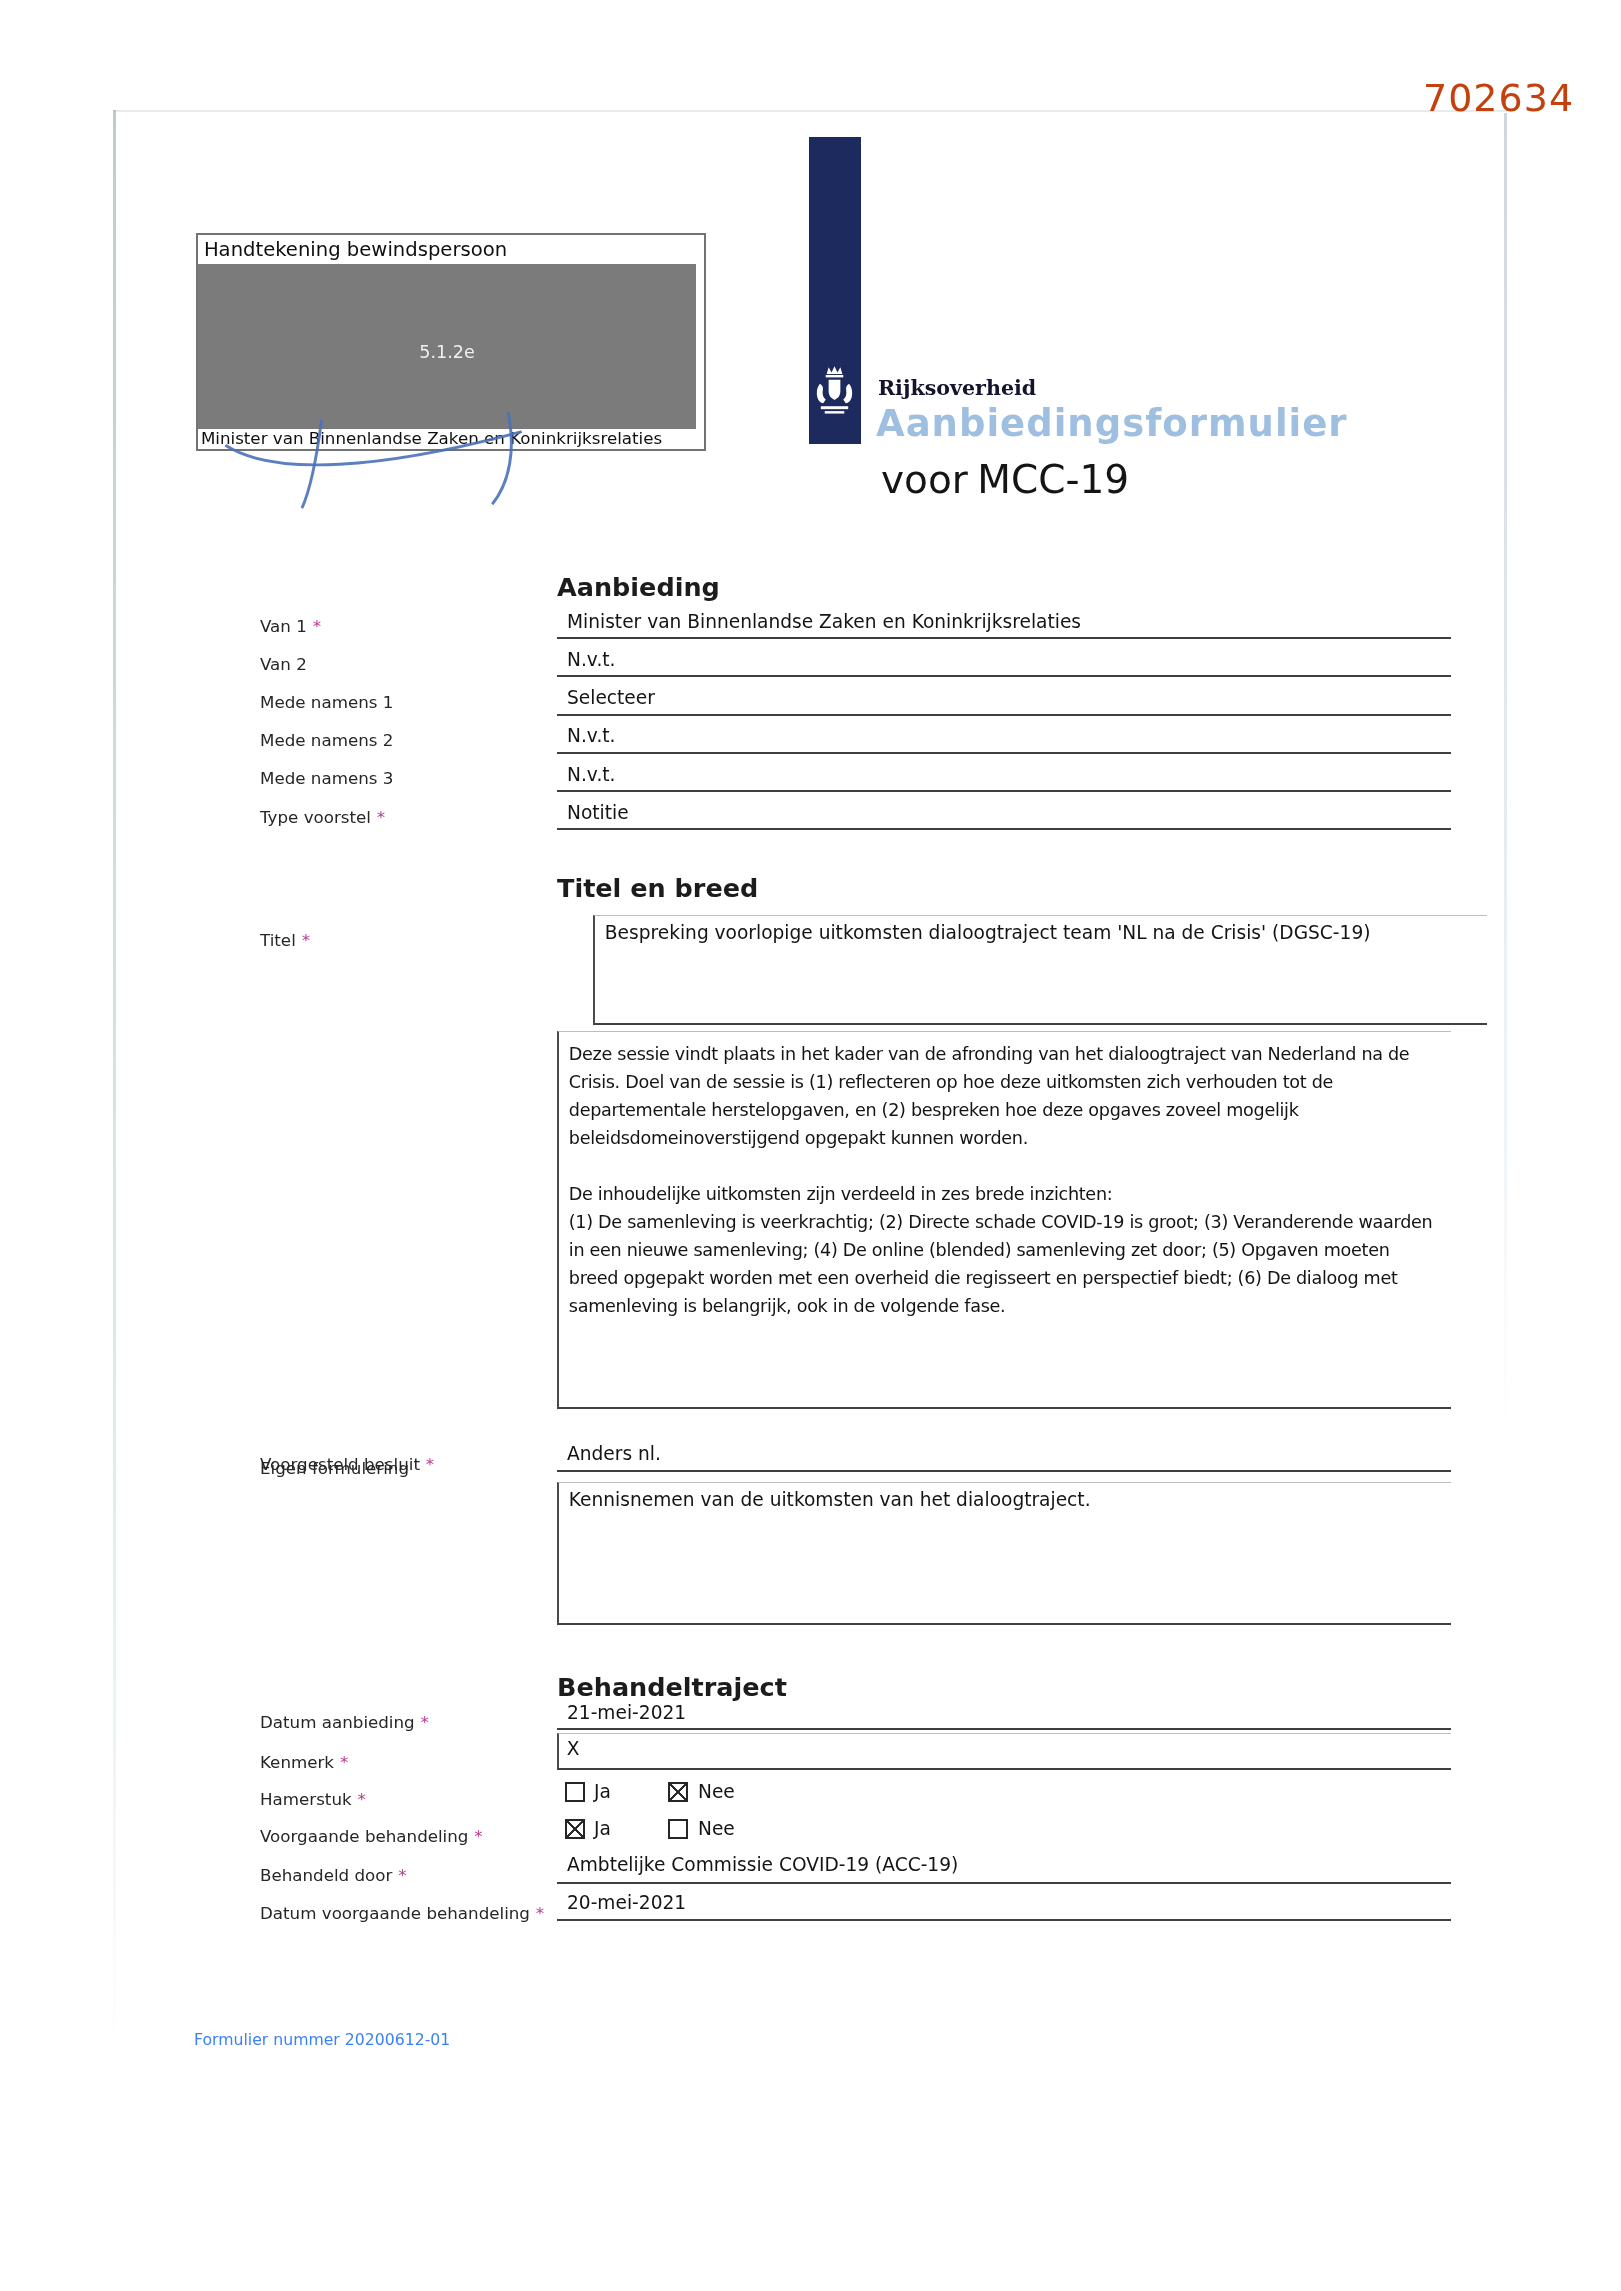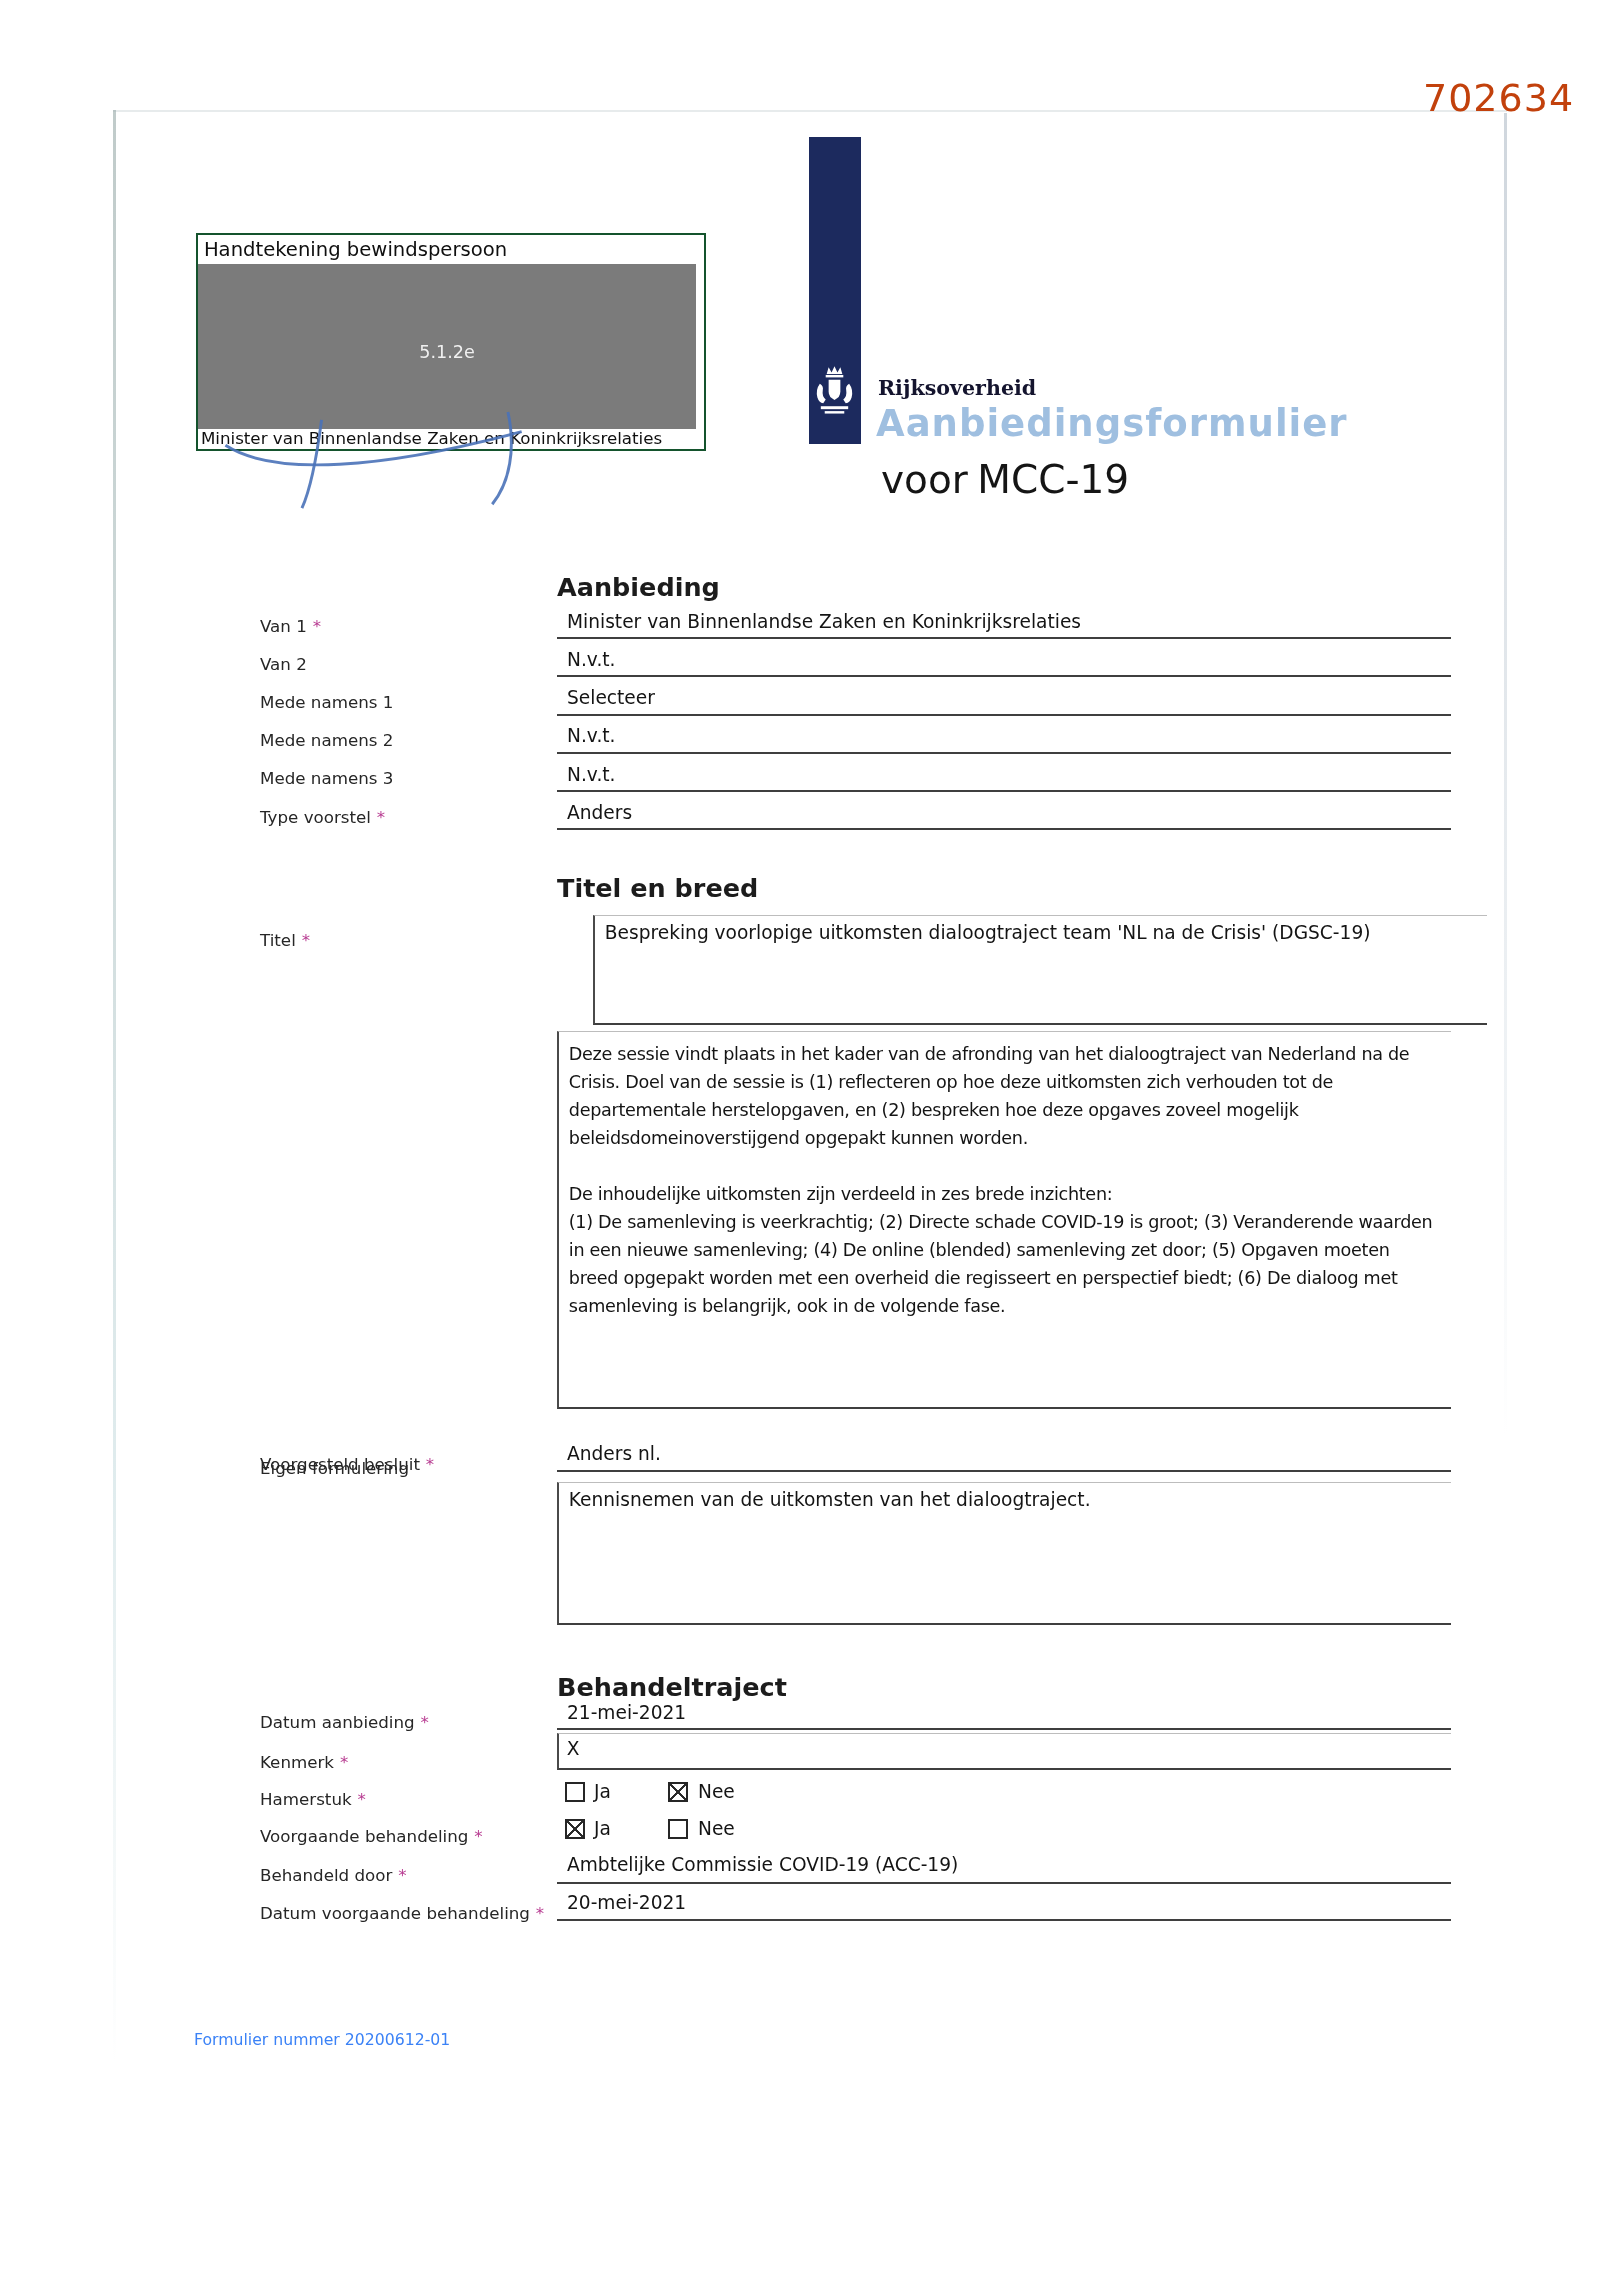--- a/index.html
+++ b/index.html
@@ -8,21 +8,21 @@
   
   .edge-left{position:absolute;left:113px;top:110px;width:2.9px;height:1955px;
     background:linear-gradient(to bottom,rgba(140,160,158,.55),rgba(165,200,205,.35) 70%,rgba(190,222,228,0));}
   .edge-right{position:absolute;left:1504px;top:113px;width:2.9px;height:1323px;
     background:linear-gradient(to bottom,rgba(150,165,180,.45),rgba(170,190,205,.15) 80%,rgba(170,190,205,0));}
   .edge-top{position:absolute;left:113px;top:110px;width:1394px;height:2px;background:rgba(160,175,180,.25);}
 
   .docnum{position:absolute;left:1423px;top:76px;font-size:38px;letter-spacing:1px;color:#c2410c;}
 
   
-  .sig-box{position:absolute;left:196px;top:233px;width:510px;height:218px;border:2px solid #14532d;
+  .sig-box{position:absolute;left:196px;top:233px;width:510px;height:218px;border:2px solid #737373;
            background:#fff;box-sizing:border-box;}
   .sig-title{position:absolute;left:5.9px;top:2.9px;font-size:19.6px;color:#0f0f0f;white-space:nowrap;}
   .sig-redact{position:absolute;left:0;top:29px;width:498px;height:165px;background:#7b7b7b;}
   .sig-code{position:absolute;left:0;right:0;top:78px;text-align:center;font-size:17.6px;color:#f0f0f0;}
   .sig-footer{position:absolute;left:2.9px;bottom:1px;font-size:16.7px;color:#0f0f0f;white-space:nowrap;}
   .sig-stroke{position:absolute;left:196px;top:404px;width:412px;height:118px;pointer-events:none;}
 
   
   .banner{position:absolute;left:809px;top:137px;width:52px;height:307px;background:#1c2a5e;}
   .banner-logo{position:absolute;left:3.9px;top:227px;width:43px;height:61px;}
@@ -106,21 +106,21 @@
 
   <div class="lbl" style="top:727px;"><span>Mede namens 2</span><span class="star"></span></div>
   <div class="val" style="top:725px;">N.v.t.</div>
   <div class="uline" style="top:752px;"></div>
 
   <div class="lbl" style="top:765px;"><span>Mede namens 3</span><span class="star"></span></div>
   <div class="val" style="top:764px;">N.v.t.</div>
   <div class="uline" style="top:790px;"></div>
 
   <div class="lbl" style="top:804px;"><span>Type voorstel</span><span class="star">*</span></div>
-  <div class="val" style="top:802px;">Anders</div>
+  <div class="val" style="top:802px;">Notitie</div>
   <div class="uline" style="top:828px;"></div>
 
   <div class="section-h" style="left:557px;top:873px;">Titel en breed</div>
 
   <div class="lbl" style="top:927px;"><span>Titel</span><span class="star">*</span></div>
   <div class="tbox" style="top:915px;height:110px;margin-left:36px;">
     <div class="inner">Bespreking voorlopige uitkomsten dialoogtraject team 'NL na de Crisis' (DGSC-19)</div>
   </div>
 
   <div class="tbox" style="top:1031px;height:378px;">

